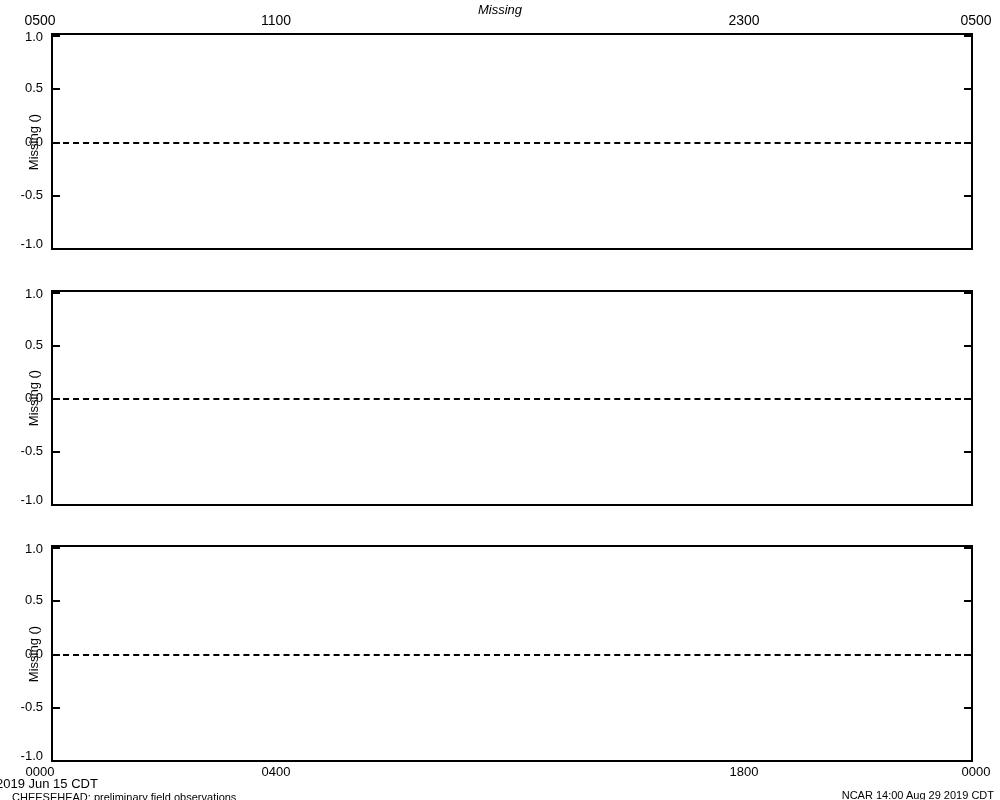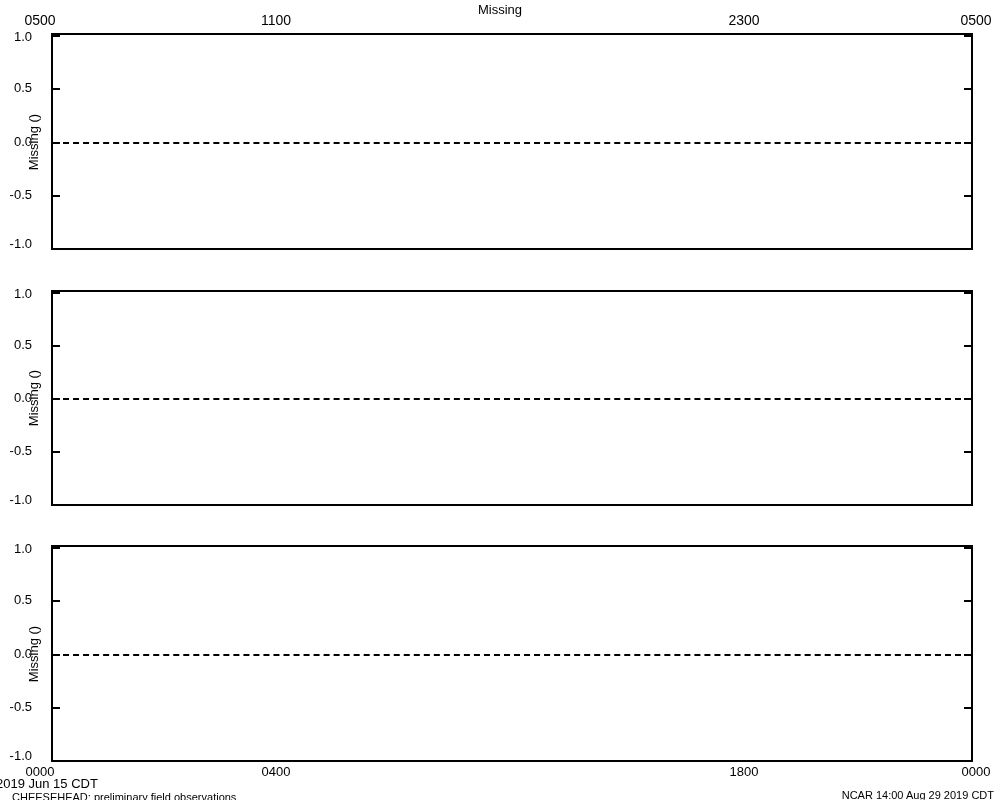--- a/index.html
+++ b/index.html
@@ -25,20 +25,21 @@
 
   
   .top-title {
     position: absolute;
     top: 2px;
     left: 0;
     width: 1000px;
     text-align: center;
     font-size: 13px;
     line-height: 15px;
+    font-style: italic;
   }
   .top-gmt {
     position: absolute;
     top: 17px;
     left: 0;
     width: 1000px;
     text-align: center;
     font-size: 13px;
     line-height: 15px;
   }
@@ -88,21 +89,21 @@
     height: 2px;
     background: #000;
   }
   .ytick.left  { left: 0; }
   .ytick.right { right: 0; }
 
   
   .ylabel {
     position: absolute;
     right: 100%;
-    margin-right: 19px;
+    margin-right: 8px;
     font-size: 13px;
     line-height: 14px;
     transform: translateY(-50%);
     white-space: nowrap;
     text-align: right;
   }
 
   
   .zeroline {
     position: absolute;

